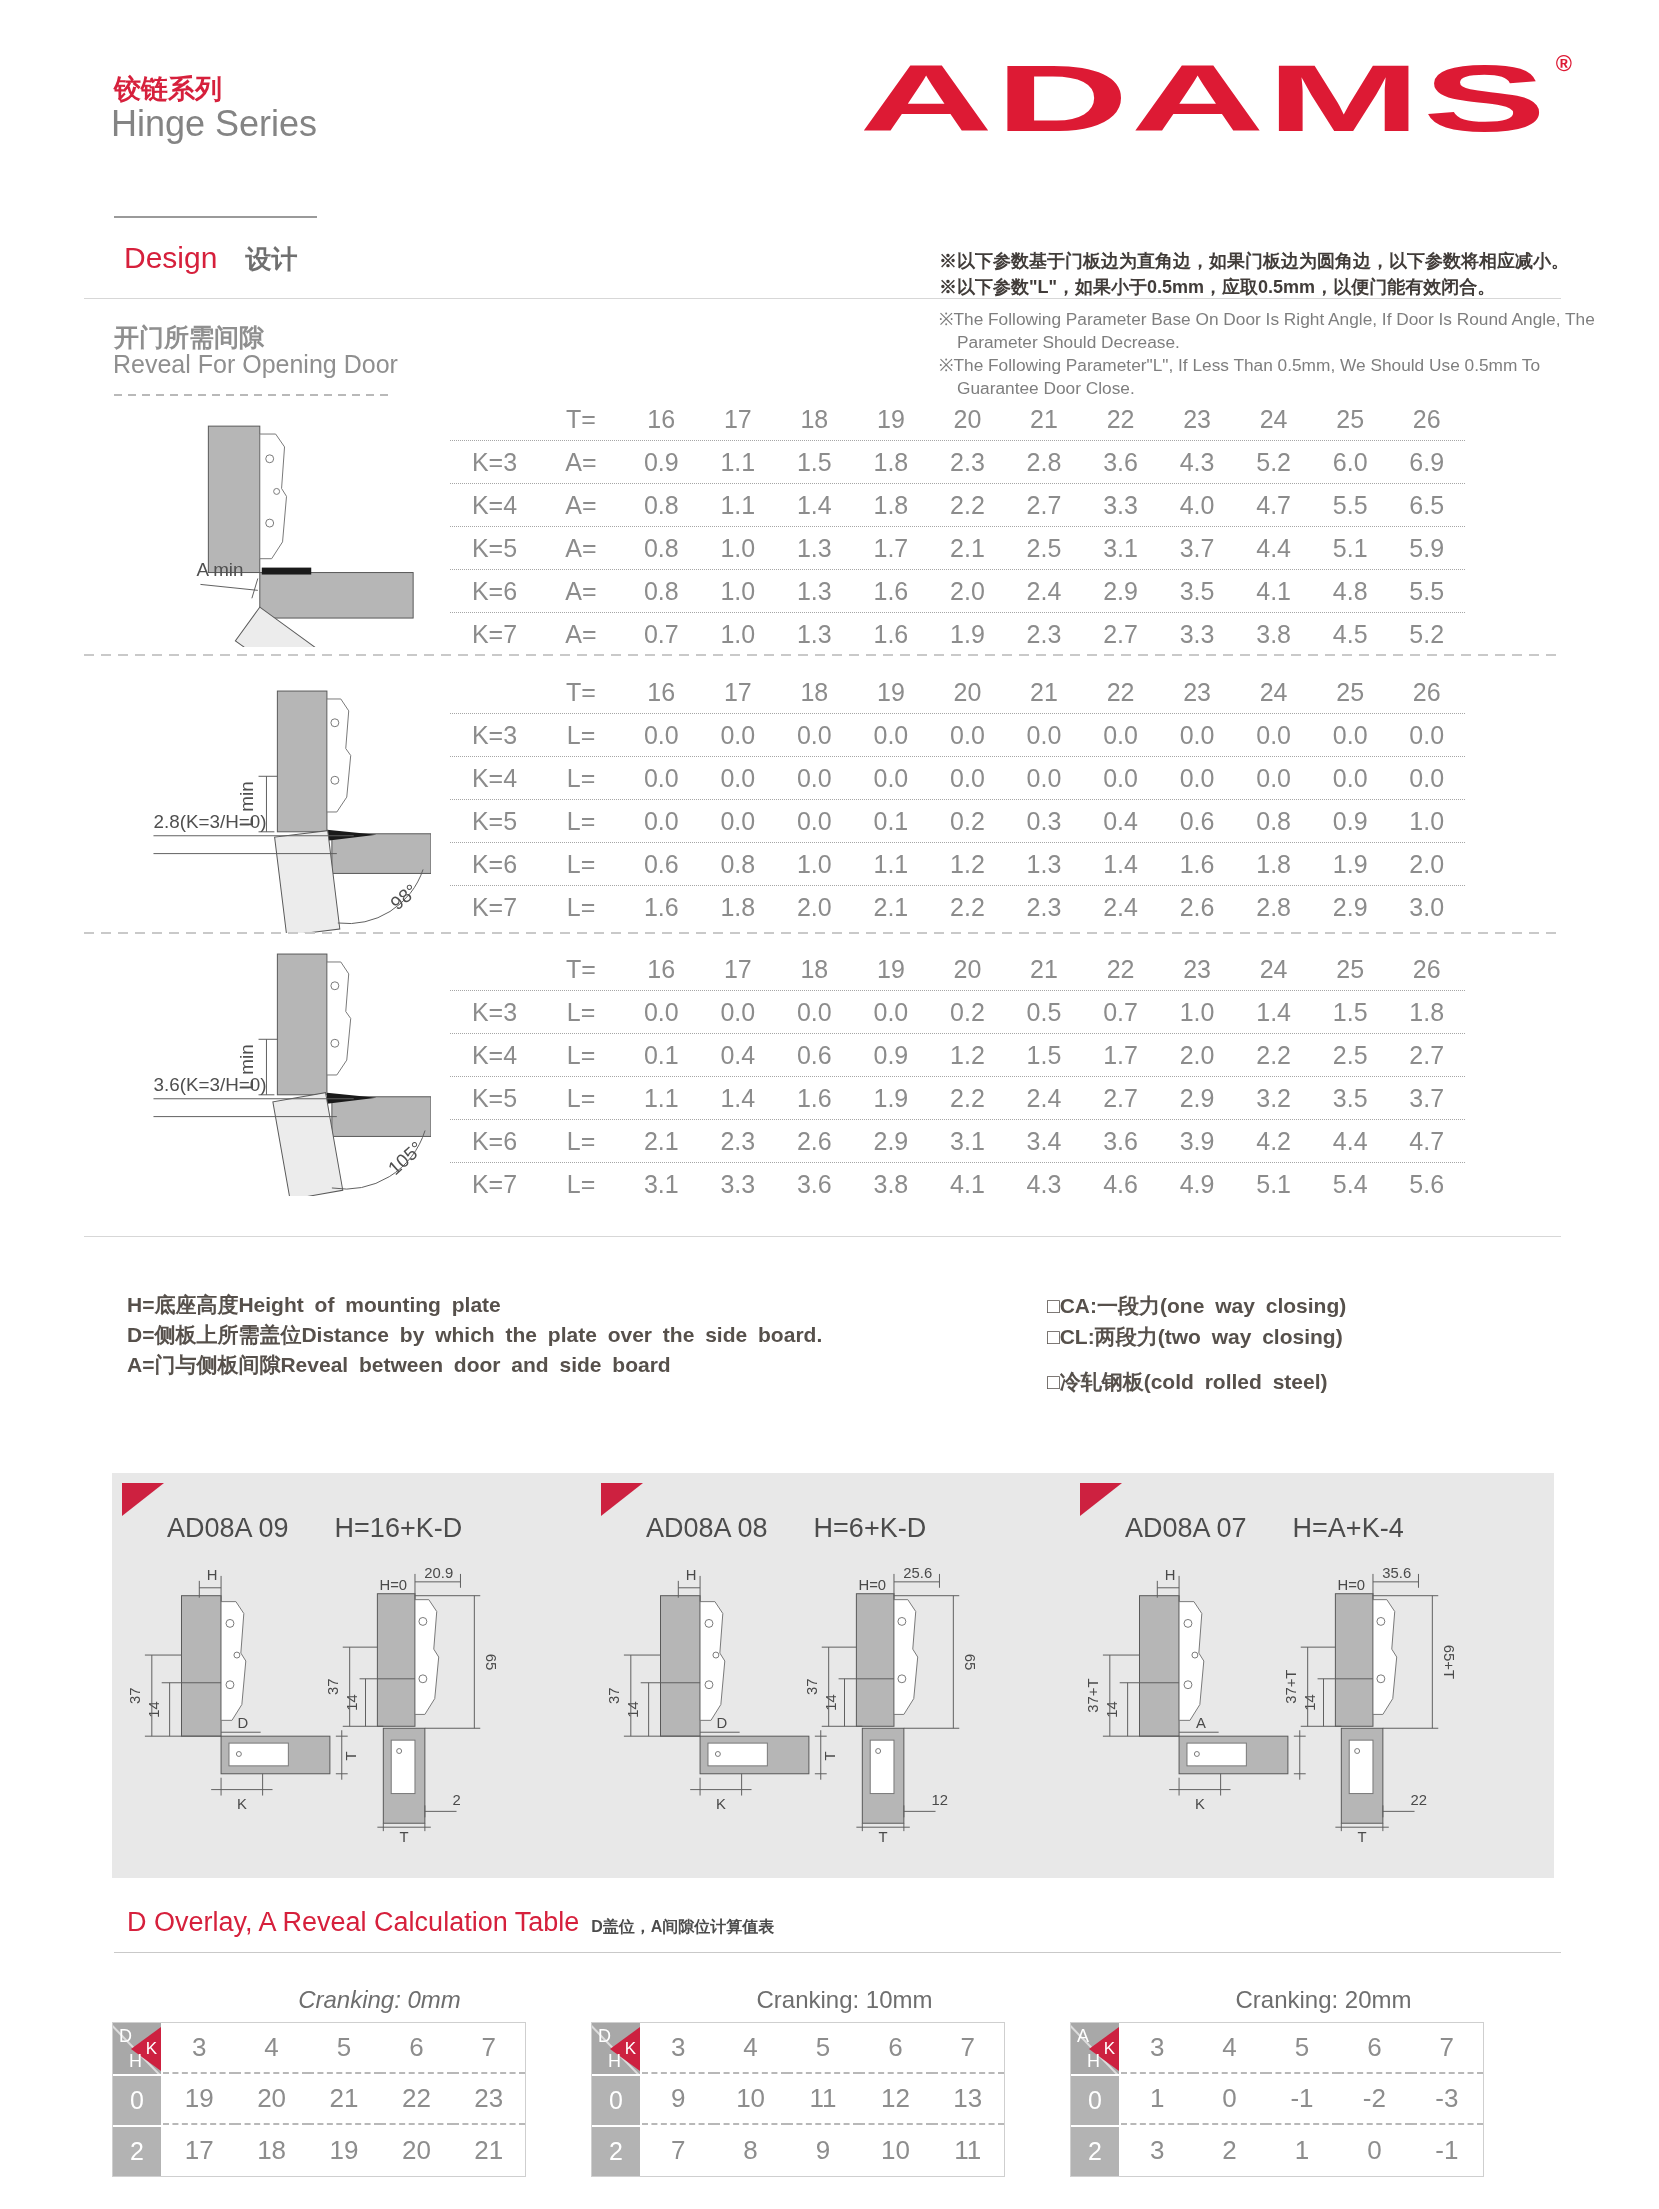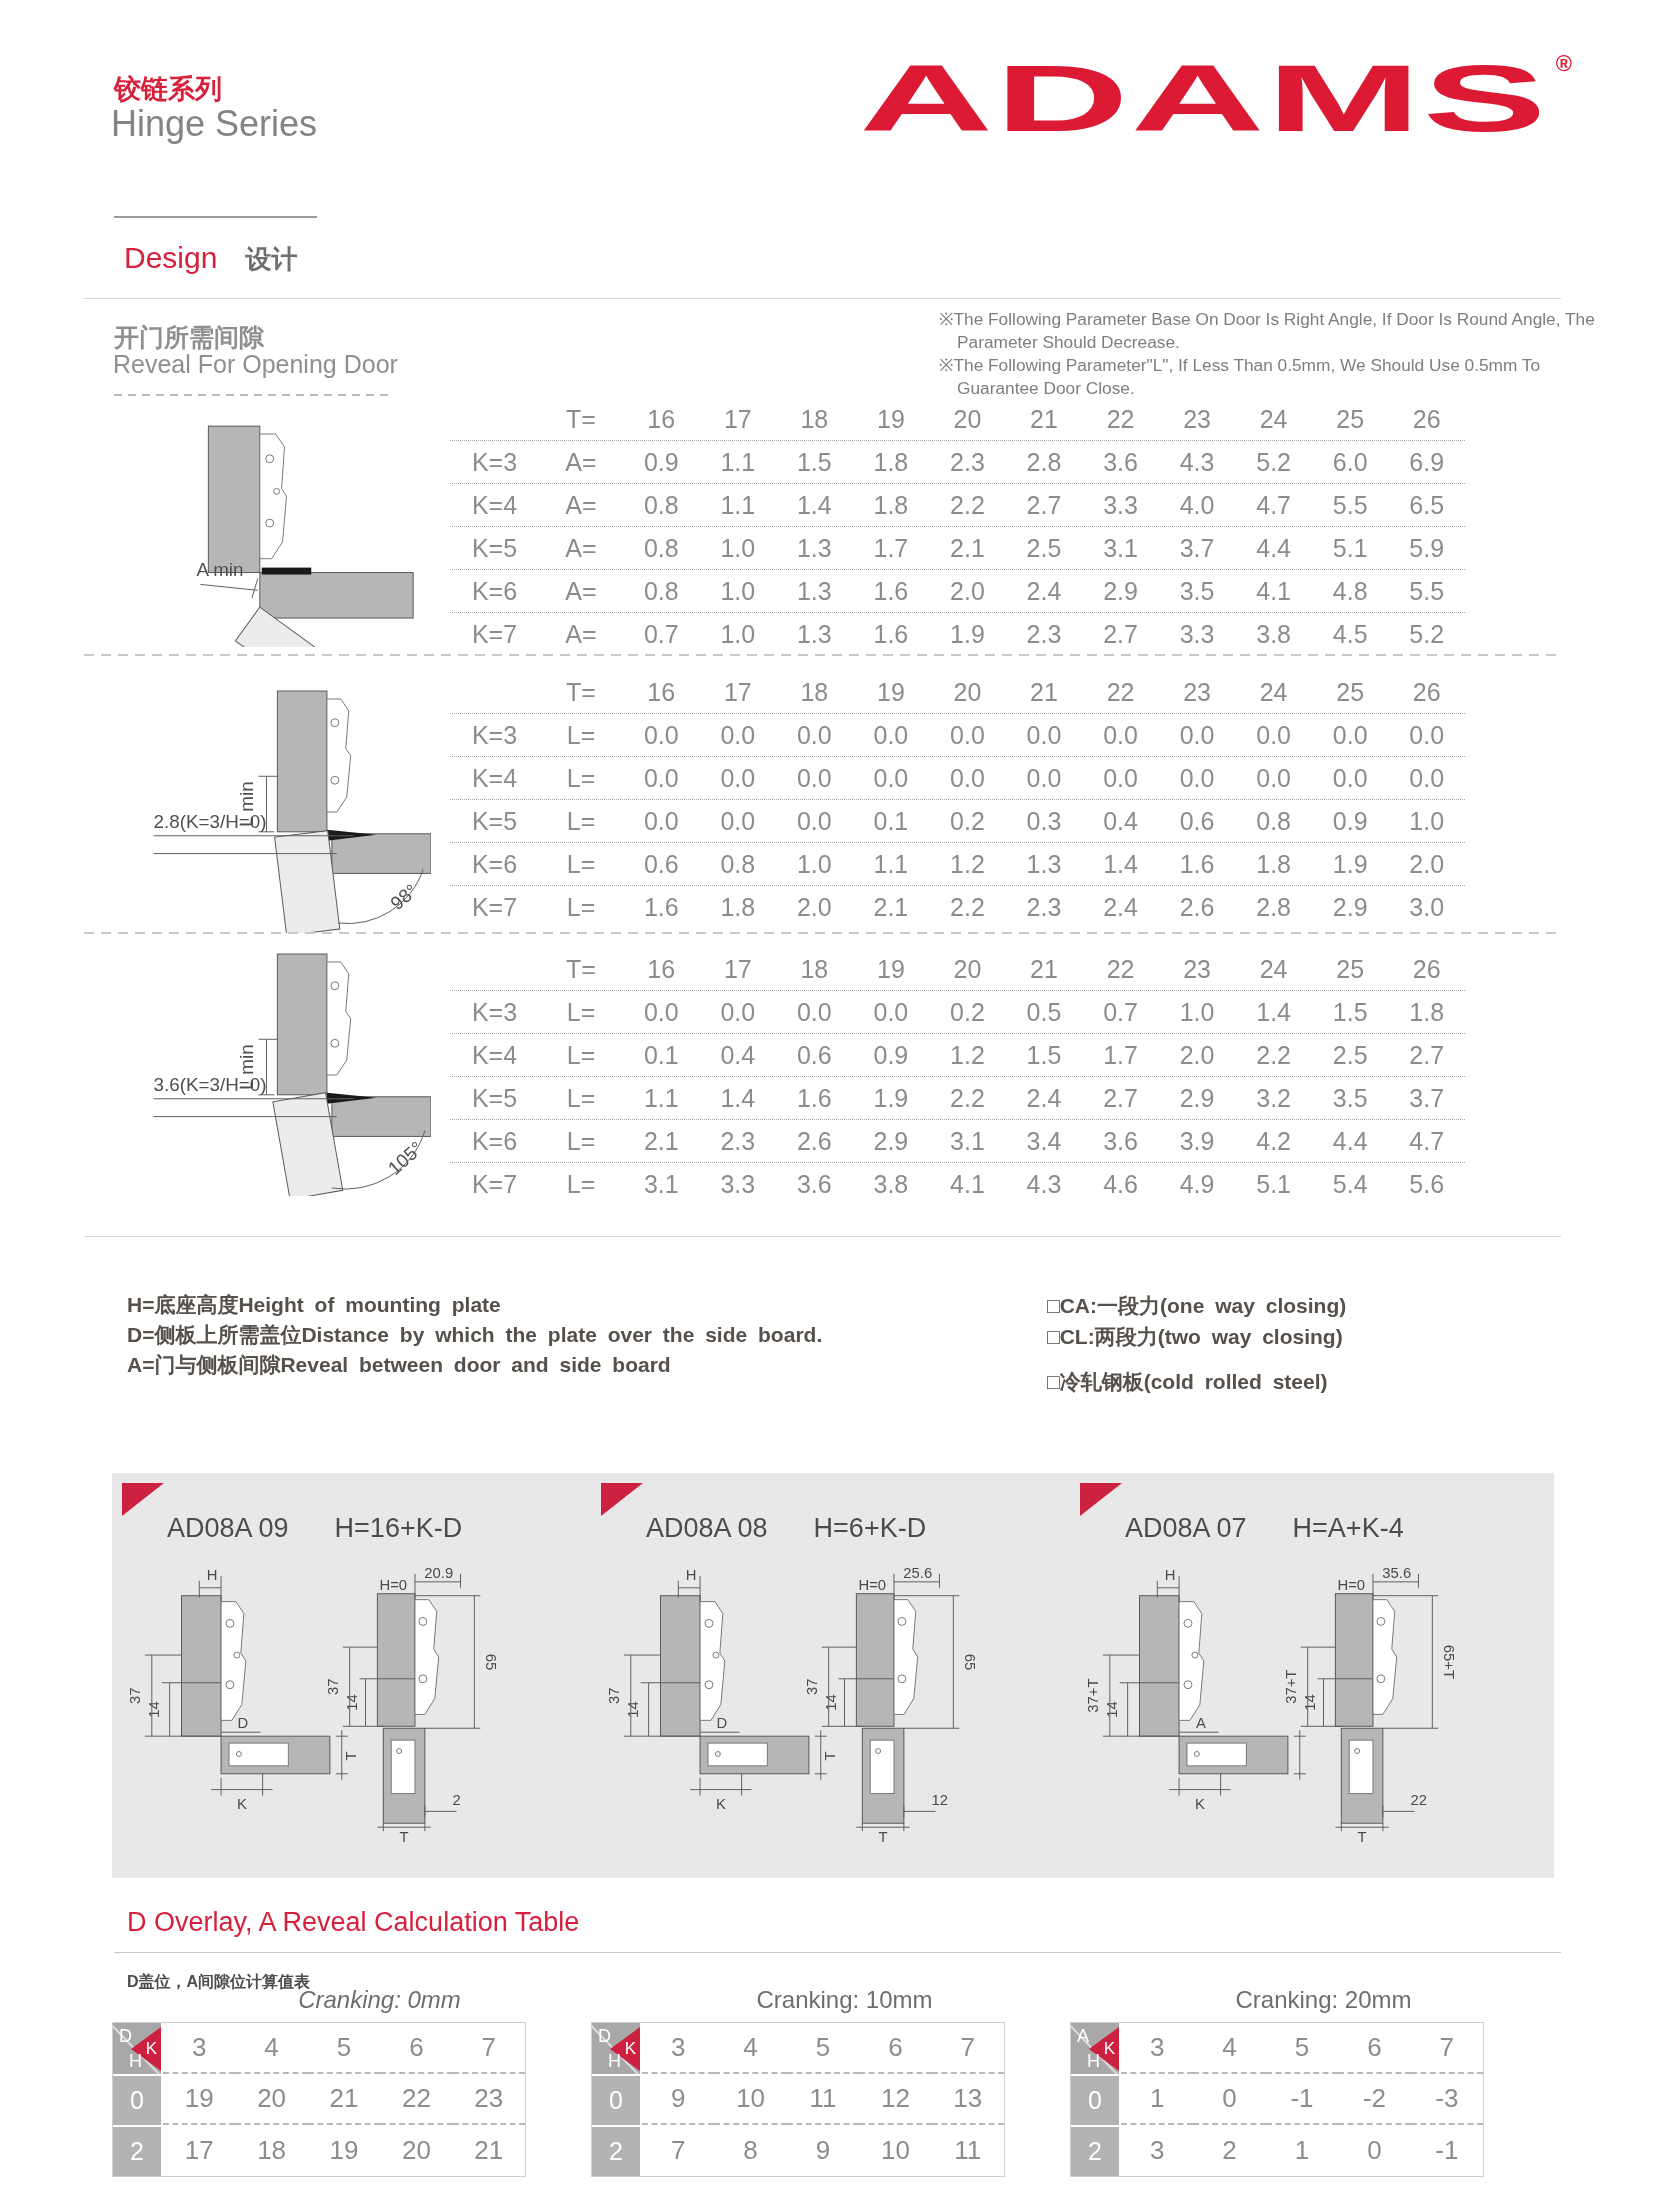--- a/index.html
+++ b/index.html
@@ -55,21 +55,21 @@
   .legend-gap{height:14px;}
 
   
   .panel{position:absolute;top:1473px;width:484px;height:405px;background:#e8e8e8;}
   .panel-tri{position:absolute;left:10px;top:10px;width:42px;height:33px;background:#cd2140;
              clip-path:polygon(0 0,100% 0,0 100%);}
   .panel-title{position:absolute;left:55px;top:40px;display:flex;gap:46px;font-size:27px;color:#4c4c4c;}
   .pdiag-slot{position:absolute;left:0;top:95px;width:416px;height:297px;}
 
   
-  .calc-title{position:absolute;left:127px;top:1907px;display:flex;gap:34px;align-items:flex-start;flex-direction:column;}
+  .calc-title{position:absolute;left:127px;top:1907px;display:flex;gap:12px;align-items:flex-end;}
   .calc-title-en{font-size:27px;color:#d6203c;}
   .calc-title-zh{font-size:16px;font-weight:bold;color:#4c4c4c;}
   .calc-rule{position:absolute;left:114px;top:1952px;width:1447px;height:1px;background:#c9c9c9;}
 
   .cranking{position:absolute;top:1986px;width:412px;text-align:center;padding-left:95px;
             box-sizing:border-box;font-size:24px;color:#6e6e6e;}
   .btable{position:absolute;top:2022px;width:412px;display:grid;
           grid-template-columns:50px repeat(5,1fr);grid-template-rows:51px 51px 51px;
           border:1px solid #cfcfcf;background:#fff;box-sizing:content-box;}
   .bh{display:flex;align-items:center;justify-content:center;font-size:26px;color:#8d8d8d;
@@ -96,20 +96,24 @@
   <div class="title-zh">铰链系列</div>
   <div class="title-en">Hinge Series</div>
   <div class="title-rule"></div>
   <div class="logo">
     <span class="logo-text">ADAMS</span>
   </div>
   <div class="logo-reg">®</div>
   <div class="design-row">
     <span class="design-en">Design</span>
     <span class="design-zh">设计</span>
+  </div>
+  <div class="notes-zh-box">
+    <div class="note-zh">※以下参数基于门板边为直角边，如果门板边为圆角边，以下参数将相应减小。</div>
+    <div class="note-zh">※以下参数"L"，如果小于0.5mm，应取0.5mm，以便门能有效闭合。</div>
   </div>
   <div class="top-rule"></div>
   <div class="notes-en-box">
     <div class="note-en">※The Following Parameter Base On Door Is Right Angle, If Door Is Round Angle, The Parameter Should Decrease.</div>
     <div class="note-en">※The Following Parameter"L", If Less Than 0.5mm, We Should Use 0.5mm To Guarantee Door Close.</div>
   </div>
 
   <div class="sec-zh">开门所需间隙</div>
   <div class="sec-en">Reveal For Opening Door</div>
   <div class="sec-dash"></div>

